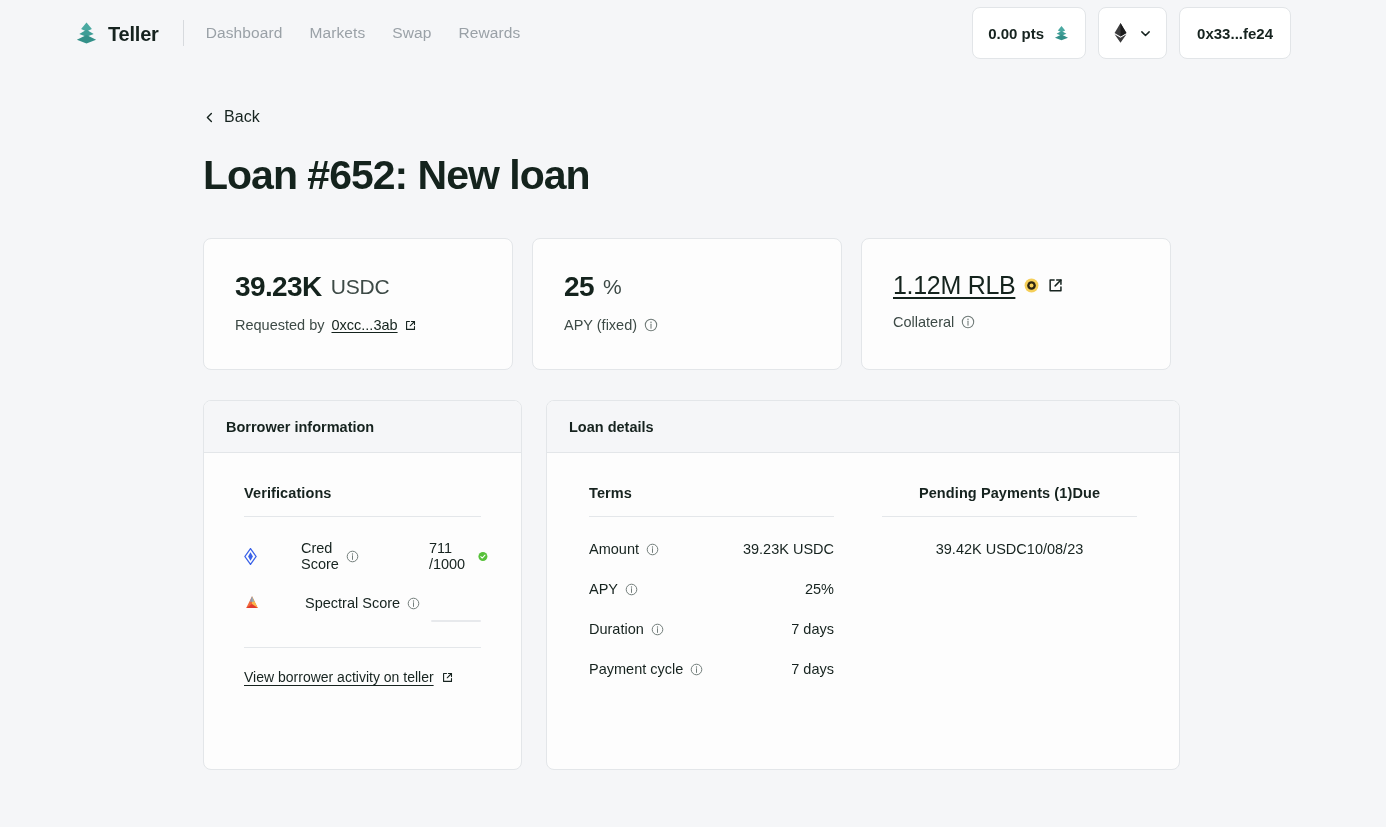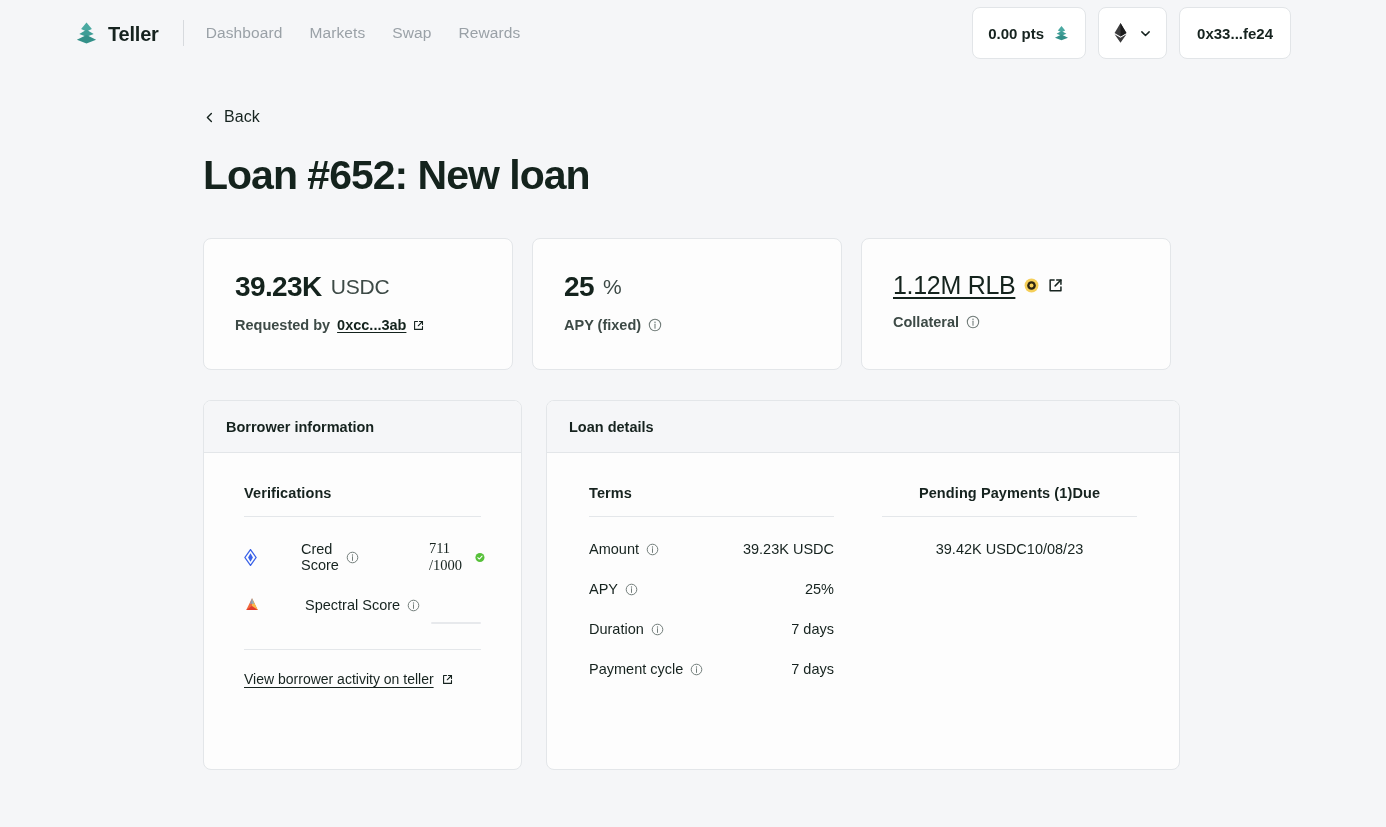--- a/index.html
+++ b/index.html
@@ -130,21 +130,20 @@
     text-underline-offset: 3px;
     cursor: pointer;
   }
   .stat-sub {
     margin-top: 14px;
     display: flex;
     align-items: center;
     gap: 7px;
     font-size: 14.5px;
     color: #3d4a46;
-    font-weight: bold;
   }
   .inline-link {
     color: #14231d;
     text-decoration: underline;
     text-underline-offset: 2px;
     cursor: pointer;
     font-size: 14.5px;
   }
 
   
@@ -200,21 +199,20 @@
   }
   .ver-icon { width: 17px; display: flex; align-items: center; margin-right: 9px; }
   .ver-label { display: flex; align-items: center; gap: 7px; }
   .ver-spacer { flex: 1; }
   .ver-value {
     display: flex;
     align-items: center;
     gap: 8px;
     font-size: 14.5px;
     color: #16231f;
-    font-family: Liberation Serif, serif;
   }
   .skeleton {
     width: 50px;
     height: 2px;
     background: #e7e9ec;
     border-radius: 2px;
   }
   .rule-bottom { height: 1px; background: #e4e7ea; margin-top: 25px; }
   .activity-link {
     margin-top: 21px;

